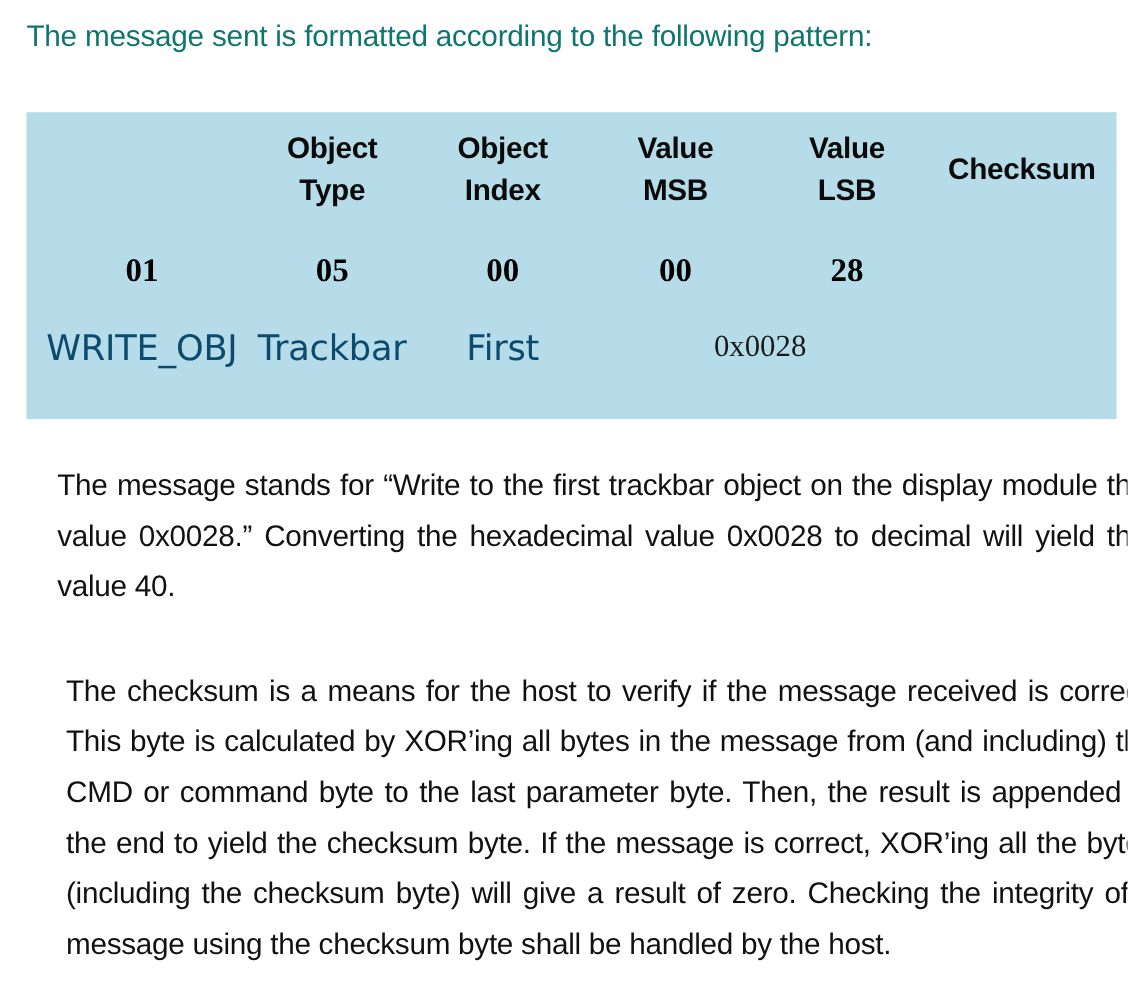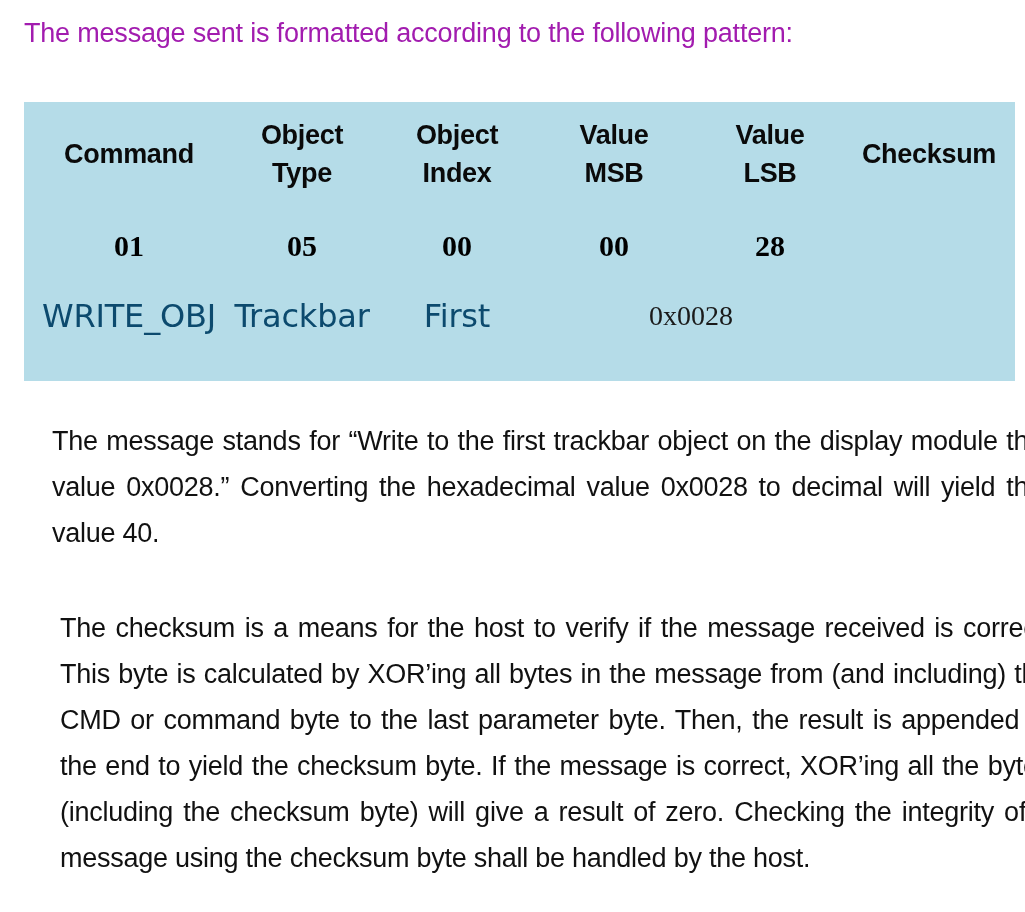--- a/index.html
+++ b/index.html
@@ -25,21 +25,21 @@
   
   .intro {
     position: absolute;
     left: 24px;
     top: 16px;
     width: 980px;
     font-family: "Liberation Sans", sans-serif;
     font-size: 27px;
     line-height: 34px;
     letter-spacing: -0.2px;
-    color: #a21caf;
+    color: #0f766e;
     white-space: nowrap;
   }
 
   
   .msg-table {
     position: absolute;
     left: 24px;
     top: 102px;
     width: 991px;
     height: 279px;
@@ -131,23 +131,20 @@
 </head>
 <body>
 
 <div class="page">
 
   <div class="intro">The message sent is formatted according to the following pattern:</div>
 
   <div class="msg-table">
 
     <div class="row row-header">
-      <div class="cell hdr one-line c0">
-        <span class="l">Command</span>
-      </div>
       <div class="cell hdr two-line c1">
         <span class="l">Object</span>
         <span class="l">Type</span>
       </div>
       <div class="cell hdr two-line c2">
         <span class="l">Object</span>
         <span class="l">Index</span>
       </div>
       <div class="cell hdr two-line c3">
         <span class="l">Value</span>

